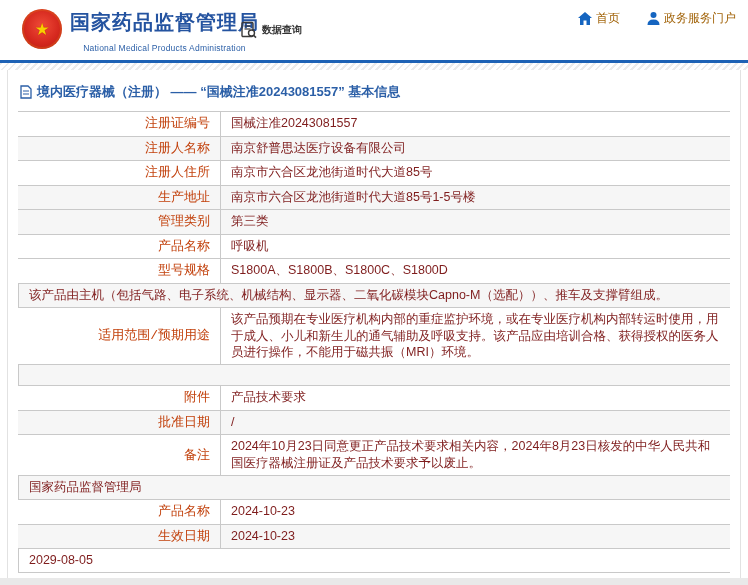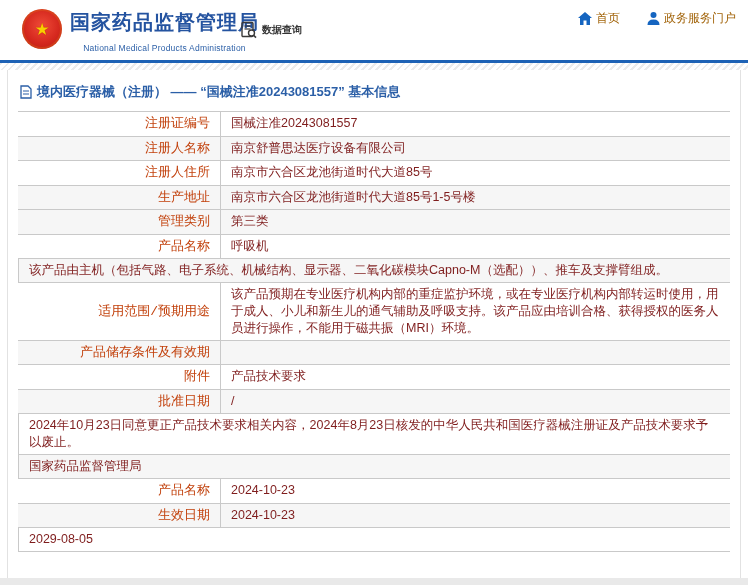--- a/index.html
+++ b/index.html
@@ -135,52 +135,59 @@
     </div>
     <div class="cell-value">第三类</div>
   </div>
       <div class="row">
     <div class="cell-label">
 
       <span>产品名称</span>
     </div>
     <div class="cell-value">呼吸机</div>
   </div>
+      <div class="row">
+    <div class="cell-label">
+
+      <span>型号规格</span>
+    </div>
+    <div class="cell-value">S1800A、S1800B、S1800C、S1800D</div>
+  </div>
       <div class="row alt">
     <div class="cell-value">该产品由主机（包括气路、电子系统、机械结构、显示器、二氧化碳模块Capno-M（选配））、推车及支撑臂组成。</div>
   </div>
       <div class="row">
     <div class="cell-label">
 
       <span>适用范围/预期用途</span>
     </div>
     <div class="cell-value">该产品预期在专业医疗机构内部的重症监护环境，或在专业医疗机构内部转运时使用，用于成人、小儿和新生儿的通气辅助及呼吸支持。该产品应由培训合格、获得授权的医务人员进行操作，不能用于磁共振（MRI）环境。</div>
   </div>
       <div class="row alt">
-    <div class="cell-label">
-
-      <span>产品储存条件及有效期</span>
-    </div>
     <div class="cell-value"></div>
   </div>
       <div class="row">
     <div class="cell-label">
 
       <span>附件</span>
     </div>
     <div class="cell-value">产品技术要求</div>
   </div>
       <div class="row alt">
     <div class="cell-label">
 
       <span>批准日期</span>
     </div>
     <div class="cell-value">/</div>
   </div>
       <div class="row">
+    <div class="cell-label">
+
+      <span>备注</span>
+    </div>
     <div class="cell-value">2024年10月23日同意更正产品技术要求相关内容，2024年8月23日核发的中华人民共和国医疗器械注册证及产品技术要求予以废止。</div>
   </div>
       <div class="row alt">
     <div class="cell-value">国家药品监督管理局</div>
   </div>
       <div class="row">
     <div class="cell-label">
 
       <span>产品名称</span>
     </div>

